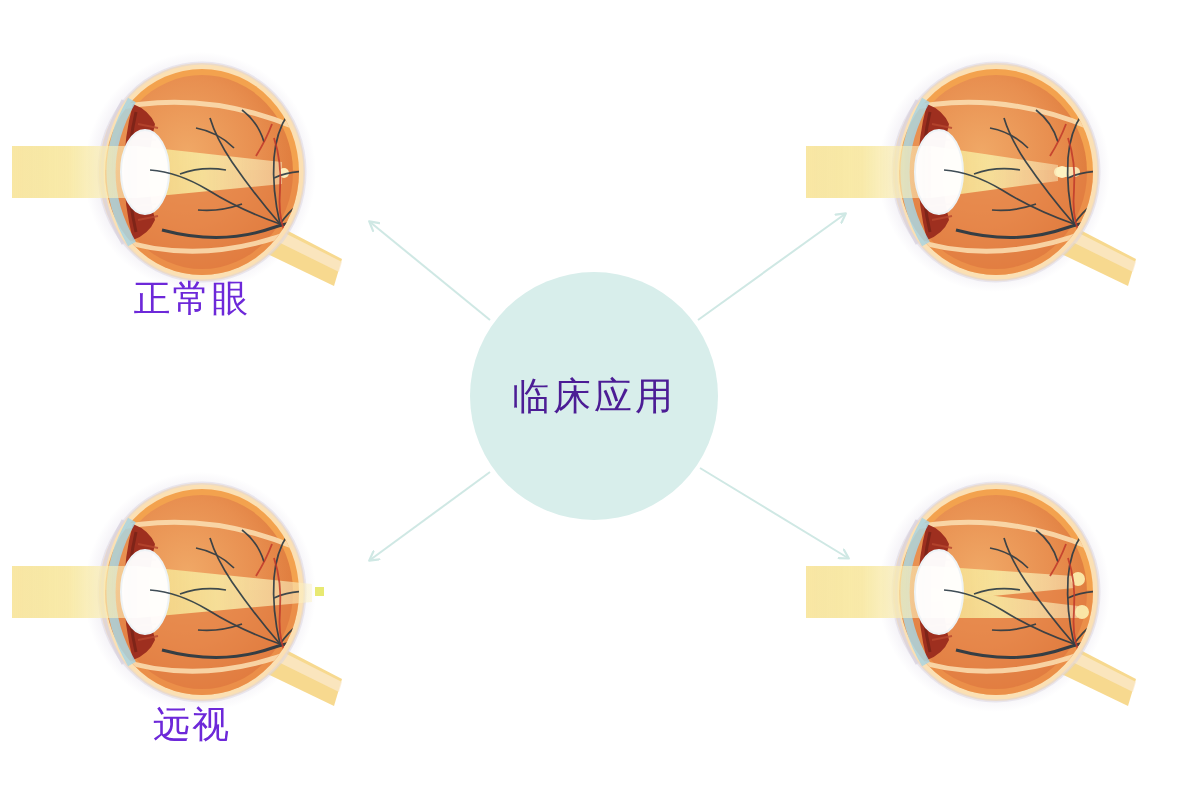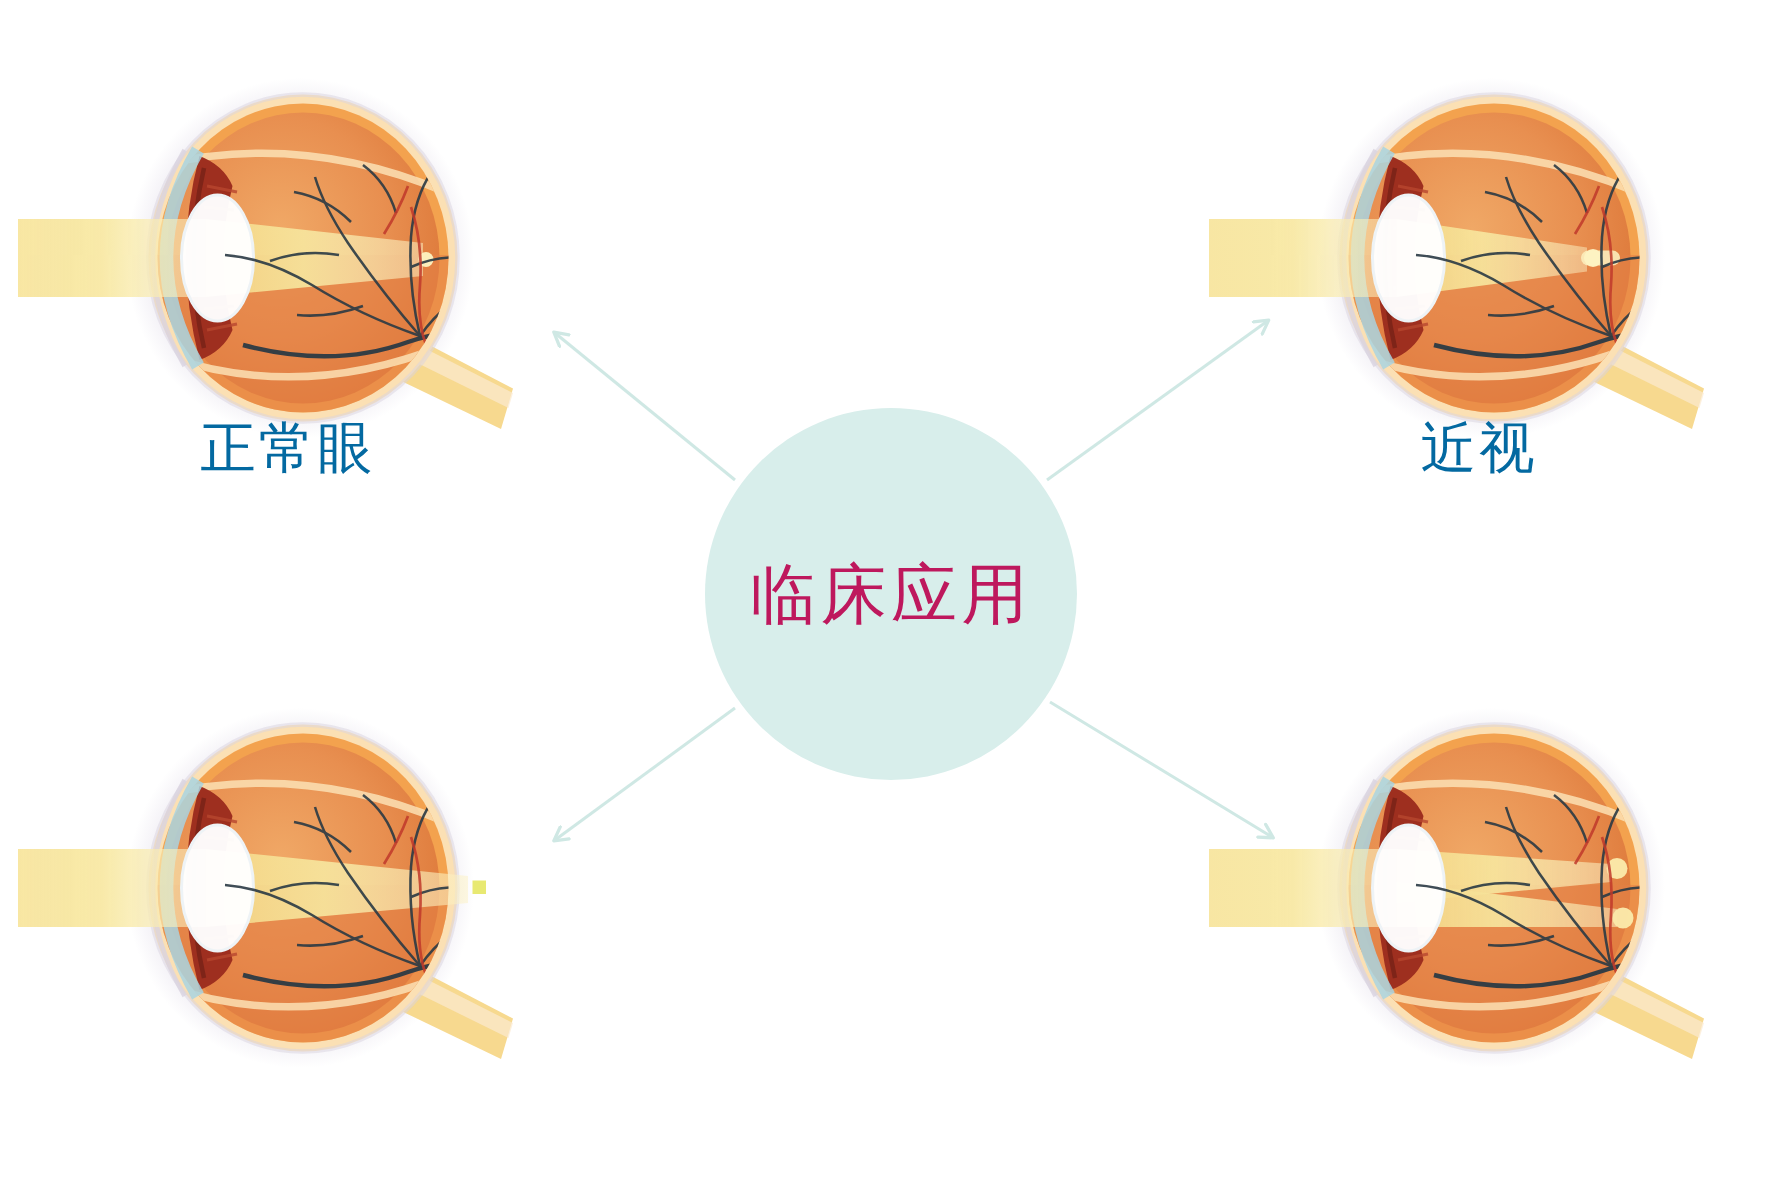--- a/index.html
+++ b/index.html
@@ -32,21 +32,21 @@
     left: 0; top: 0;
     width: 360px;
     height: 245px;
   }
   .eye-wrap svg { display: block; }
   .node-label {
     position: absolute;
     left: 0;
     width: 360px;
     text-align: center;
-    color: #0369a1;
+    color: #6d28d9;
     font-size: 37px;
     letter-spacing: 2px;
     font-family: Liberation Serif, serif;
     white-space: nowrap;
   }
   #node-normal   { left: 12px;  top: 52px; }
   #node-myopia   { left: 806px; top: 52px; }
   #node-hyperopia{ left: 12px;  top: 472px; }
   #node-astig    { left: 806px; top: 472px; }
 
@@ -61,22 +61,22 @@
     top: 272px;
     width: 248px;
     height: 248px;
     border-radius: 50%;
     background: #d8eeeb;
     display: flex;
     align-items: center;
     justify-content: center;
   }
   #center-hub-label {
-    color: #be185d;
-    font-size: 44px;
+    color: #4c1d95;
+    font-size: 38px;
     letter-spacing: 3px;
     font-family: Liberation Mono, monospace;
     white-space: nowrap;
   }
   .arrow-layer {
     position: absolute;
     left: 0; top: 0;
     width: 1184px; height: 800px;
     pointer-events: none;
   }
@@ -254,21 +254,20 @@
         </g>
         <g clip-path="url(#g2-clip)" fill="none" stroke="#2b3a44" stroke-width="3" opacity="0.95">
           <path d="M150 178 q60 16 110 -2 q28 -10 48 -2"></path>
         </g>
         <g clip-path="url(#g2-clip)" fill="none" stroke="#c0392b" stroke-width="1.8" opacity="0.85">
           <path d="M262 86 q8 24 6 52 q-2 24 4 40"></path>
           <path d="M244 104 q10 -16 16 -32"></path>
         </g>
       </svg>
     </div>
-    <div class="node-label">近视</div>
   </div>
 
   <div class="node" id="node-hyperopia">
     <div class="eye-wrap">
       <svg viewBox="0 0 360 245" width="360" height="245">
         <defs>
           <radialGradient id="g3-vit" cx="42%" cy="40%" r="70%">
             <stop offset="0%" stop-color="#f0a866"></stop>
             <stop offset="55%" stop-color="#e88f50"></stop>
             <stop offset="100%" stop-color="#db7334"></stop>
@@ -331,20 +330,21 @@
         </g>
         <g clip-path="url(#g3-clip)" fill="none" stroke="#2b3a44" stroke-width="3" opacity="0.95">
           <path d="M150 178 q60 16 110 -2 q28 -10 48 -2"></path>
         </g>
         <g clip-path="url(#g3-clip)" fill="none" stroke="#c0392b" stroke-width="1.8" opacity="0.85">
           <path d="M262 86 q8 24 6 52 q-2 24 4 40"></path>
           <path d="M244 104 q10 -16 16 -32"></path>
         </g>
       </svg>
     </div>
+    <div class="node-label">远视</div>
   </div>
 
   <div class="node" id="node-astig">
     <div class="eye-wrap">
       <svg viewBox="0 0 360 245" width="360" height="245">
         <defs>
           <radialGradient id="g4-vit" cx="42%" cy="40%" r="70%">
             <stop offset="0%" stop-color="#f0a866"></stop>
             <stop offset="55%" stop-color="#e88f50"></stop>
             <stop offset="100%" stop-color="#db7334"></stop>

